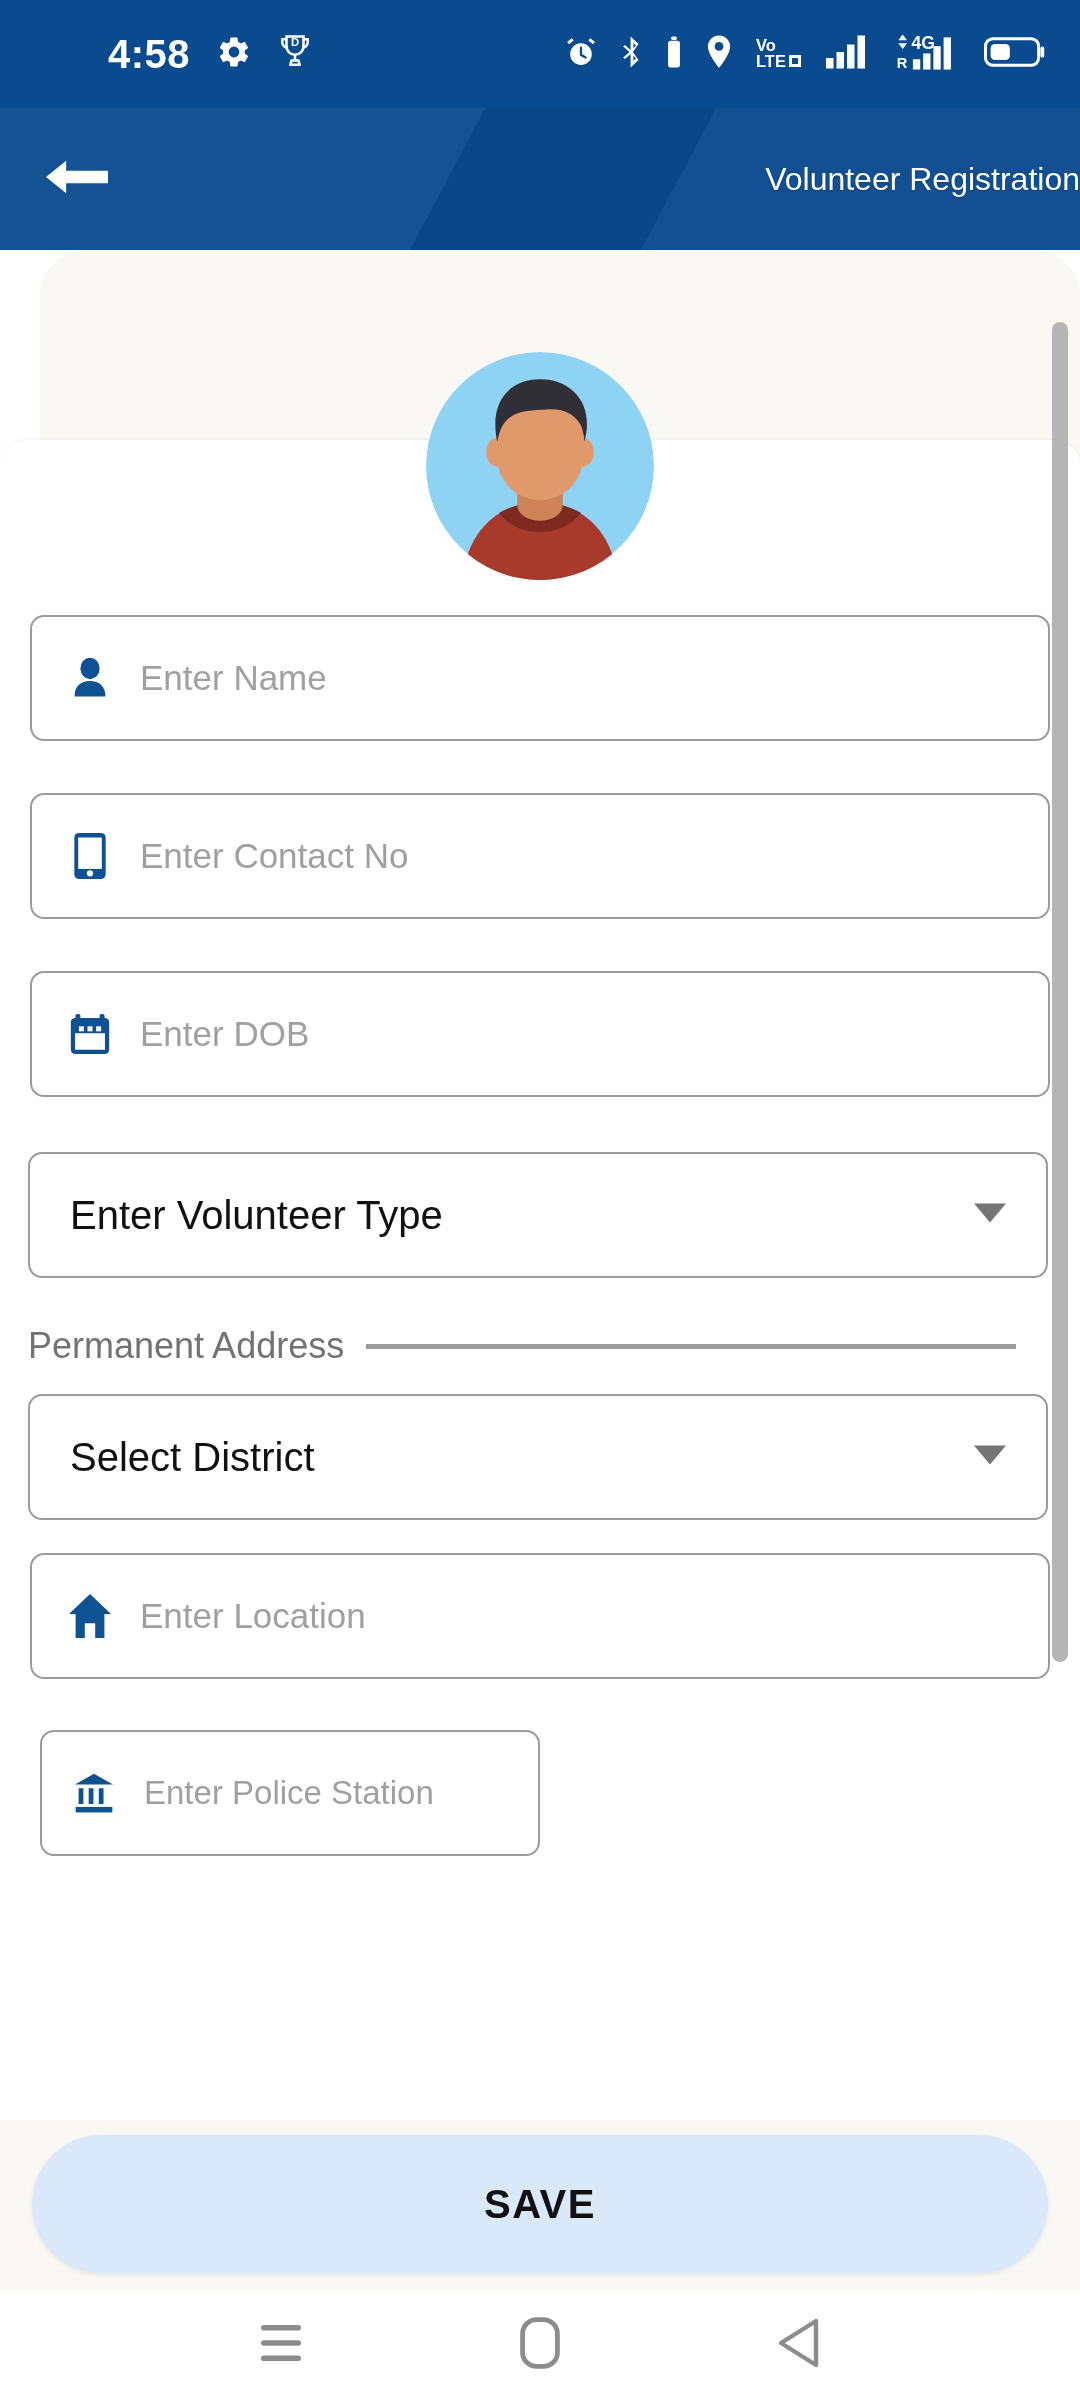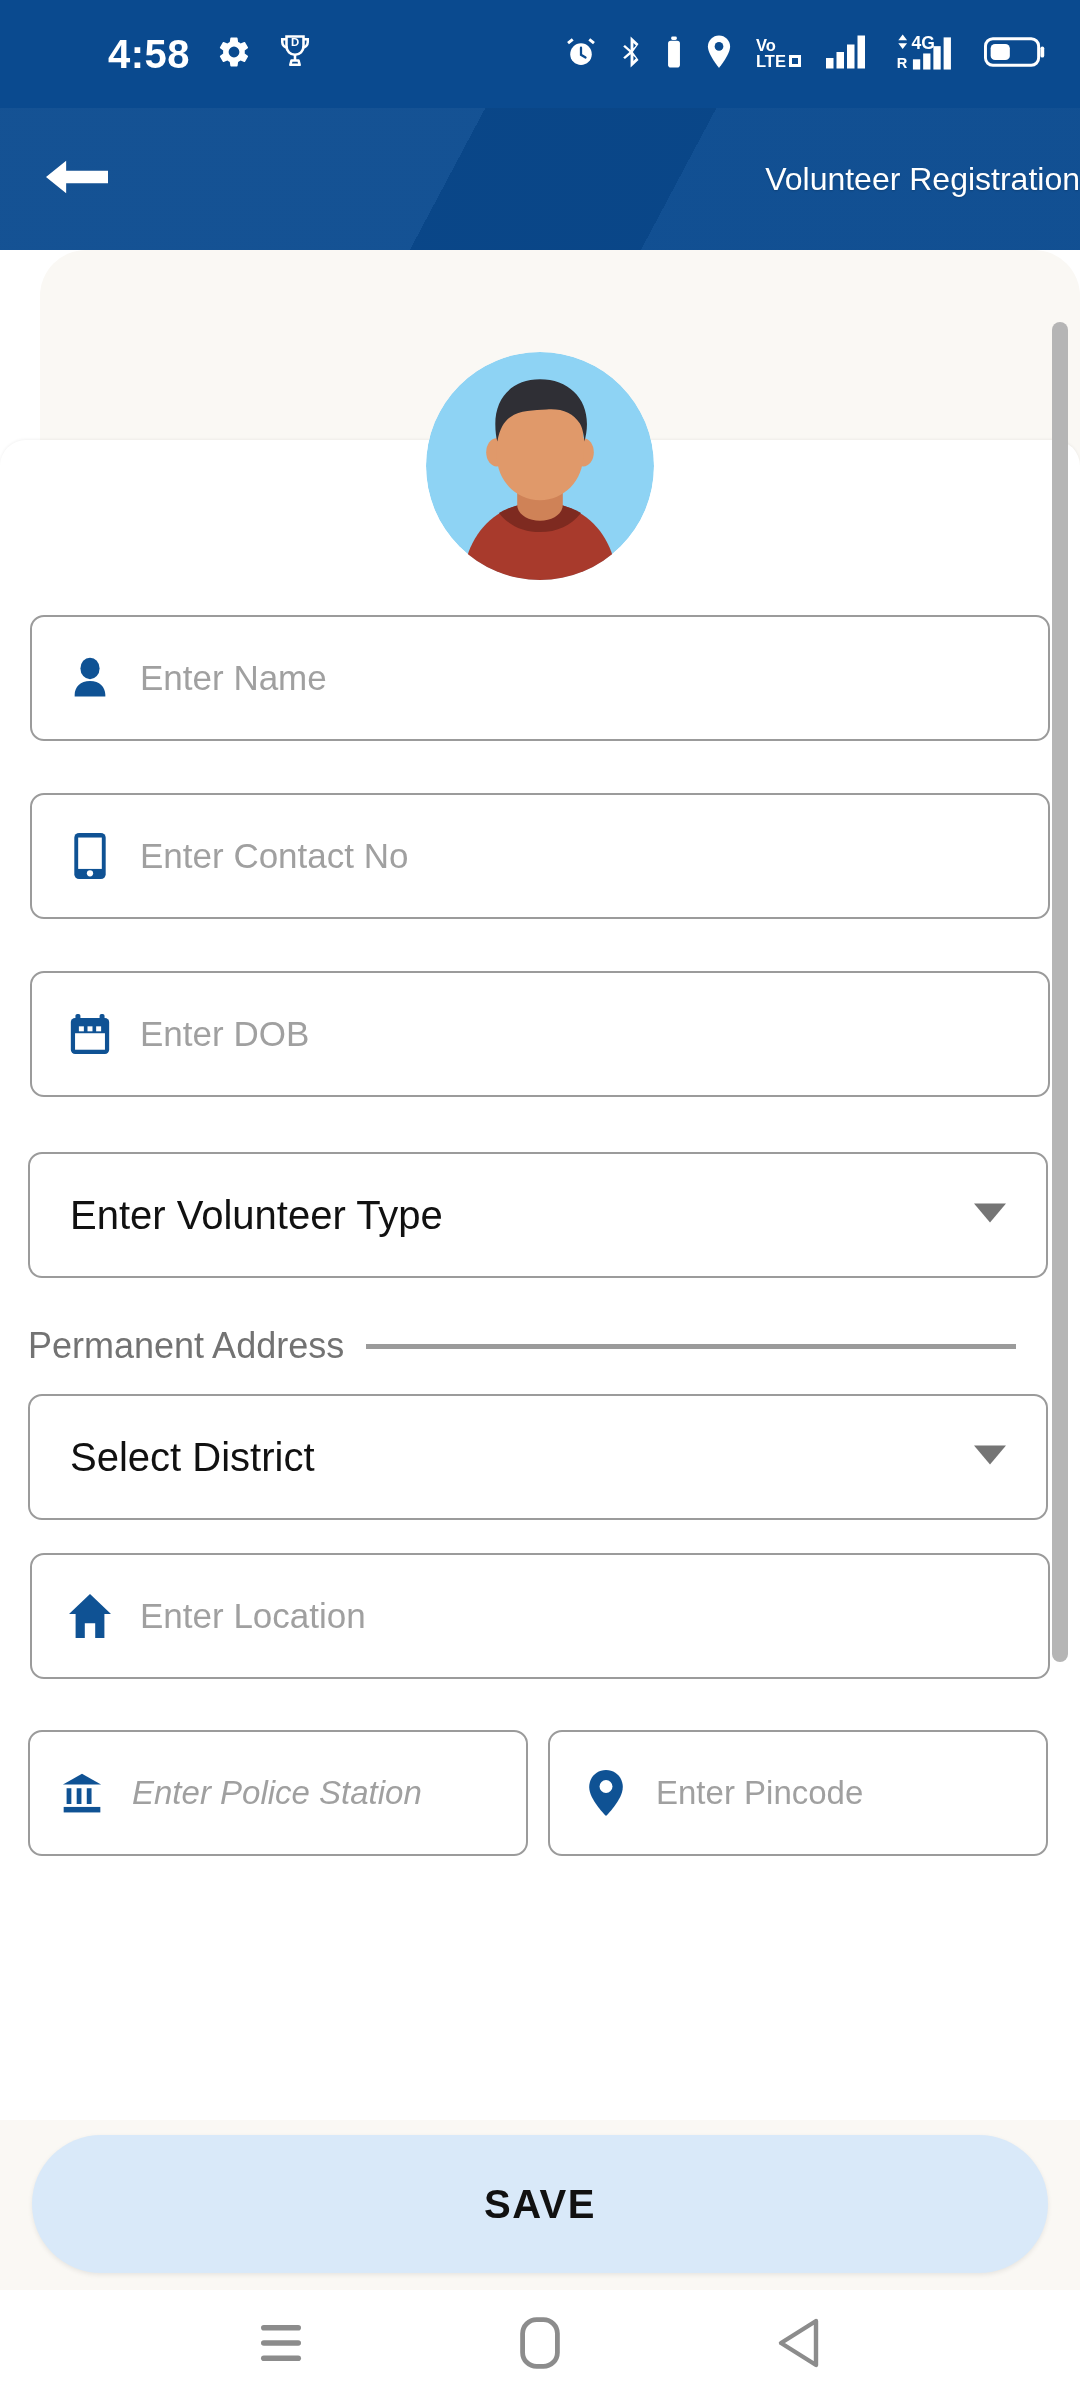--- a/index.html
+++ b/index.html
@@ -301,42 +301,33 @@
 
   <div class="field" style="left:30px; top:1113px; width:1020px;">
     <span class="fi">
       <svg width="48" height="46" viewBox="0 0 24 22" fill="#0f5294">
         <path d="M12 0L1.5 10h3.3v12h4.6v-7.4h5.2V22h4.6V10h3.3z"></path>
       </svg>
     </span>
     <span class="ph">Enter Location</span>
   </div>
 
-  <div class="field" style="left:28px; top:1290px; width:500px; padding-left:24px;font-style:italic;">
+  <div class="field" style="left:40px; top:1290px; width:500px; padding-left:24px;">
     <span class="fi">
       <svg width="44" height="44" viewBox="0 0 24 24" fill="#0f5294">
         <path d="M12 1.5L1.6 7.4h20.8z"></path>
         <rect x="3.6" y="9.4" width="2.6" height="8.6"></rect>
         <rect x="9.1" y="9.4" width="2.6" height="8.6"></rect>
         <rect x="14.6" y="9.4" width="2.6" height="8.6"></rect>
         <rect x="2" y="19.6" width="20" height="3"></rect>
       </svg>
     </span>
     <span class="ph" style="font-size:33px;">Enter Police Station</span>
   </div>
 
-  <div class="field" style="left:548px; top:1290px; width:500px; padding-left:28px;">
-    <span class="fi">
-      <svg width="38" height="48" viewBox="0 0 20 26" fill="#0f5294">
-        <path d="M10 0.6C4.9.6.9 4.6.9 9.7c0 6.9 9.1 15.7 9.1 15.7s9.1-8.8 9.1-15.7C19.1 4.6 15.1.6 10 .6z"></path>
-        <circle cx="10" cy="9.5" r="3.5" fill="#fff"></circle>
-      </svg>
-    </span>
-    <span class="ph" style="font-size:33px;">Enter Pincode</span>
-  </div>
 
 </div>
 
 <div class="scrollbar"></div>
 
 <div class="save-strip"></div>
 <button class="save-btn">SAVE</button>
 
 <div class="navbar">
   <span>

